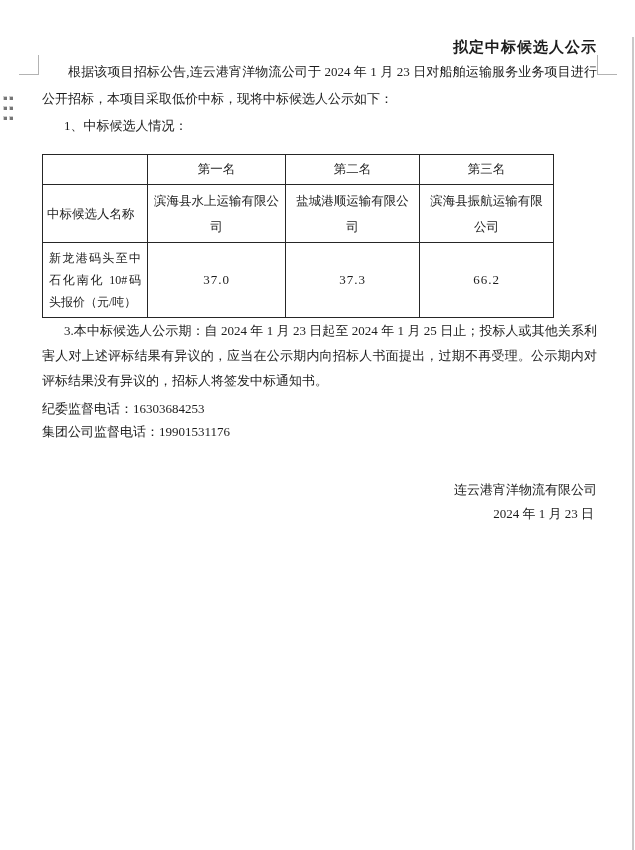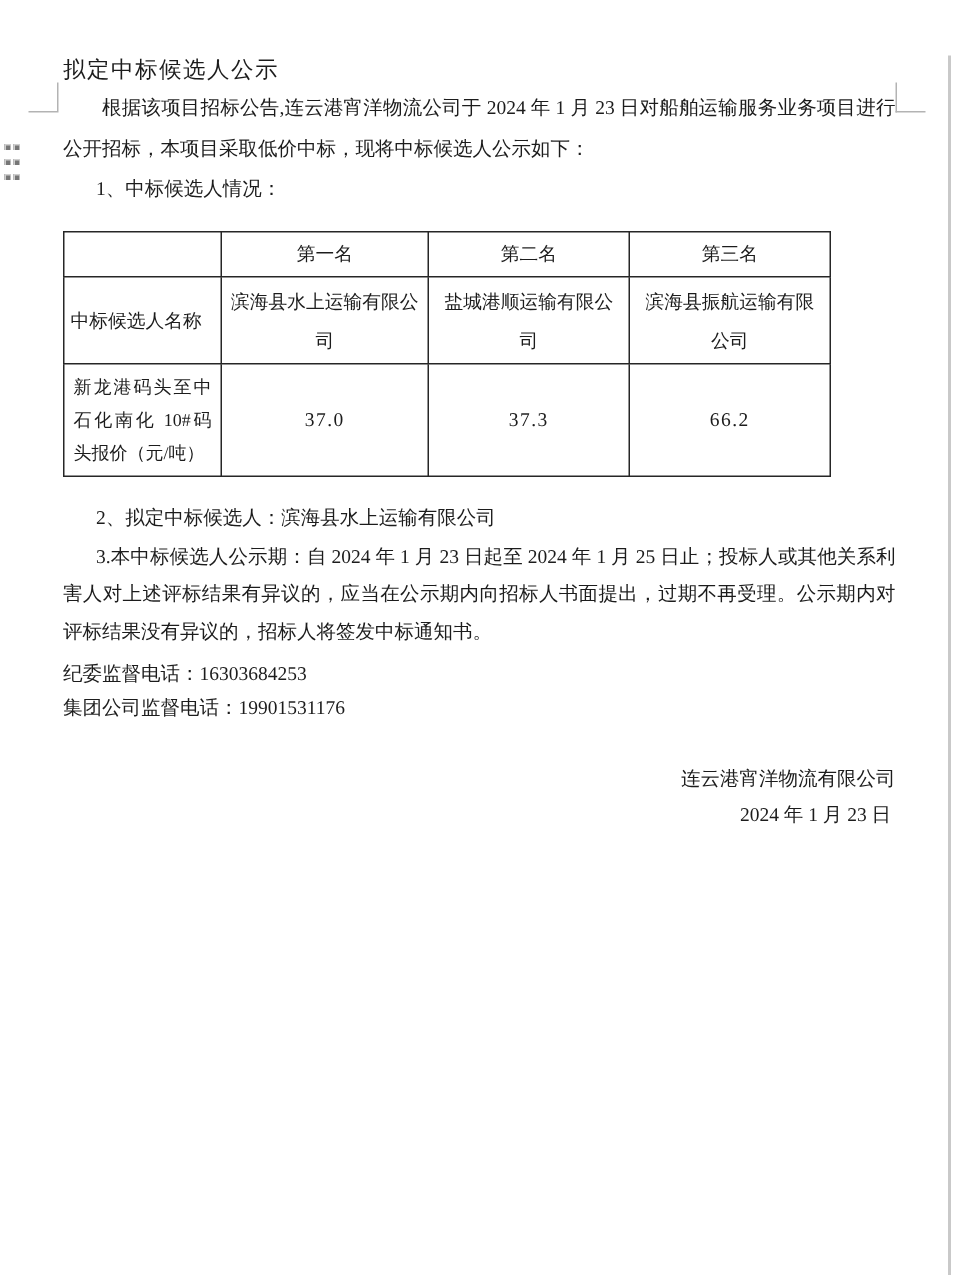--- a/index.html
+++ b/index.html
@@ -40,22 +40,22 @@
 
   .content{position:relative;padding:0 38px 0 42px;}
 
   .title{
     margin-top:53px;
     font-size:17px;font-weight:bold;
     line-height:23px;text-align:center;letter-spacing:0.5px;
   }
   .subtitle{
     margin-top:37px;
-    font-size:15px;font-weight:normal;
-    line-height:21px;text-align:left;letter-spacing:1px;
+    font-size:15px;font-weight:bold;
+    line-height:21px;text-align:right;letter-spacing:1px;
   }
   .para{font-size:13px;line-height:27px;text-align:justify;}
   .p-intro{text-indent:26px;}
   .p-item1{text-indent:22px;}
 
   table.bid{
     margin-top:15px;
     border-collapse:collapse;
     table-layout:fixed;
     width:511px;
@@ -77,21 +77,21 @@
     font-size:12px;text-align:justify;
   }
   td.c-rowlabel.centered{text-align:left;font-size:12.5px;padding:2px 4px;}
   td.c-price{text-align:center;font-size:13px;letter-spacing:1px;}
 
   .p-item2{margin-top:14px;font-size:13px;line-height:26px;text-indent:22px;}
   .p-item3{font-size:13px;line-height:25px;text-indent:22px;text-align:justify;}
   .p-phone{font-size:13px;line-height:23px;}
   .p-phone.first{margin-top:4px;}
 
-  .sig-block{margin-top:24px;text-align:right;font-size:13px;line-height:24px;}
+  .sig-block{margin-top:35px;text-align:right;font-size:13px;line-height:24px;}
   .sig-block .sig-date{padding-right:3px;}
 </style>
 </head>
 <body>
 
 <div class="page">
 
   <div class="edge-right"></div>
 
   <div class="crop tl-v"></div>
@@ -139,21 +139,20 @@
         </tr>
         <tr class="r-price2">
           <td class="c-rowlabel">新龙港码头至中石化南化 10#码头报价（元/吨）</td>
           <td class="c-price">37.0</td>
           <td class="c-price">37.3</td>
           <td class="c-price">66.2</td>
         </tr>
       </tbody>
     </table>
 
-    <p class="p-item2">2、拟定中标候选人：滨海县水上运输有限公司</p>
 
     <p class="p-item3">3.本中标候选人公示期：自 2024 年 1 月 23 日起至 2024 年 1 月 25 日止；投标人或其他关系利害人对上述评标结果有异议的，应当在公示期内向招标人书面提出，过期不再受理。公示期内对评标结果没有异议的，招标人将签发中标通知书。</p>
 
     <p class="p-phone first">纪委监督电话：16303684253</p>
     <p class="p-phone">集团公司监督电话：19901531176</p>
 
     <div class="sig-block">
       <p class="sig-company">连云港宵洋物流有限公司</p>
       <p class="sig-date">2024 年 1 月 23 日</p>
     </div>

